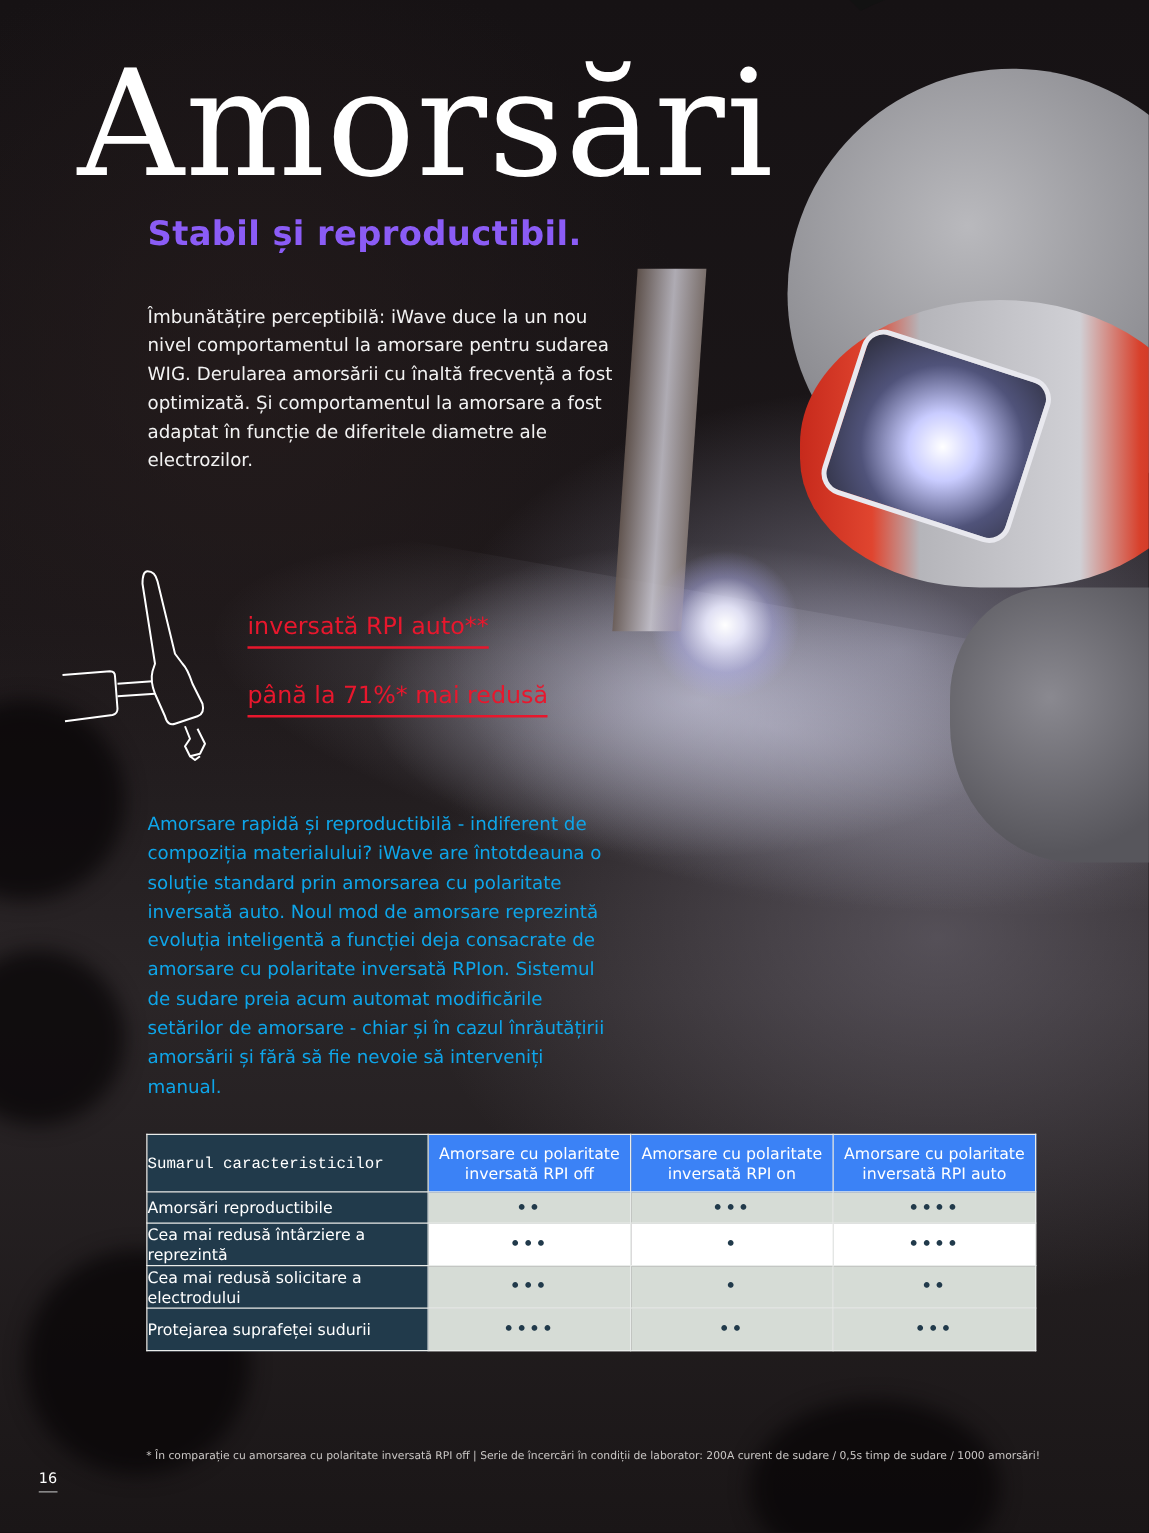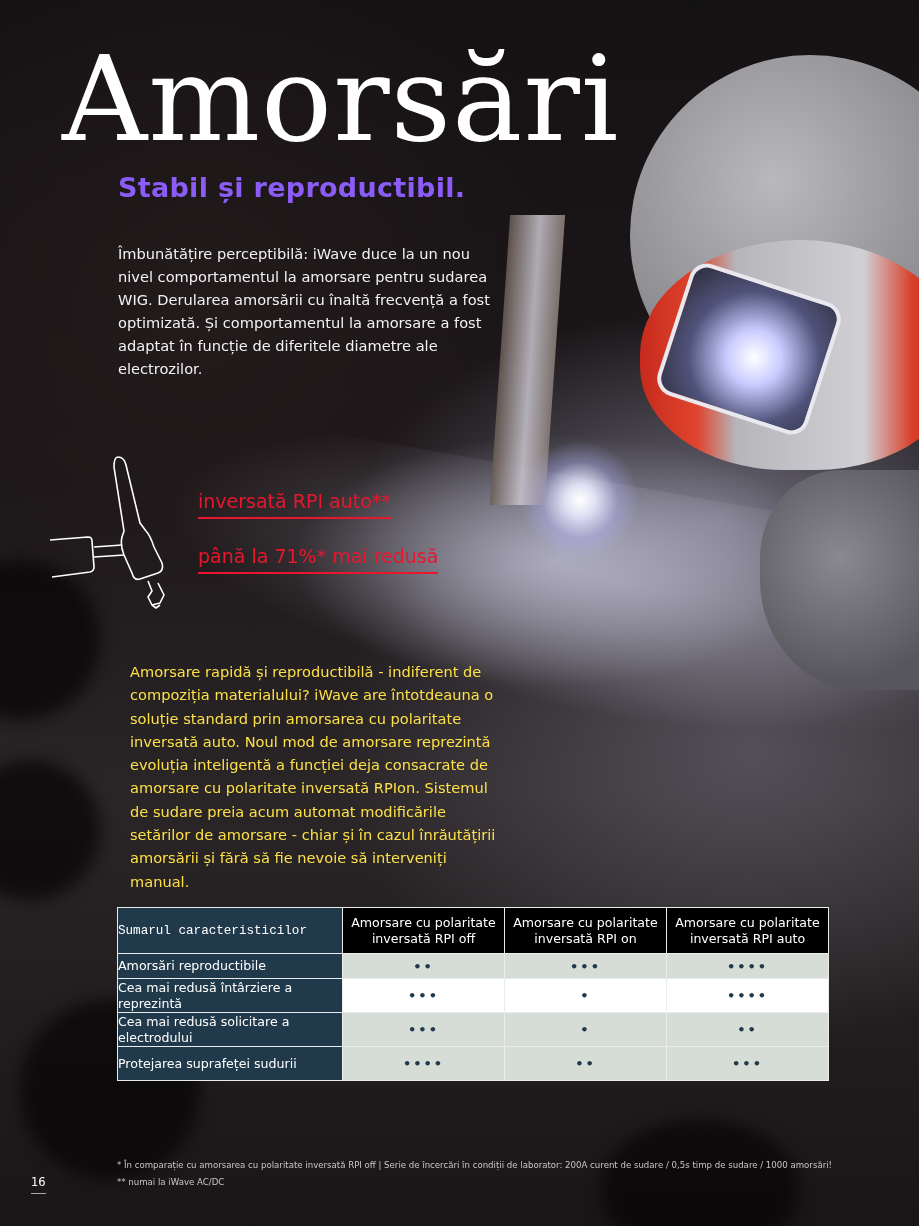--- a/index.html
+++ b/index.html
@@ -73,35 +73,35 @@
     .icon-torch { position: absolute; left: 48px; top: 455px; width: 130px; height: 155px; }
     .highlight {
       position: absolute; left: 198px; top: 470px; width: 270px;
     }
     .highlight .hl-line {
       display: inline-block; color: #e8172d; font-size: 19px; line-height: 25px;
       border-bottom: 2px solid #e8172d; padding-bottom: 3px; margin-bottom: 6px; white-space: nowrap;
     }
     .body2 {
       position: absolute; left: 118px; top: 648px; width: 380px;
-      font-size: 14.6px; line-height: 23.3px; color: #fde047; margin: 12px;
+      font-size: 14.6px; line-height: 23.3px; color: #0ea5e9; margin: 0;
     }
 
     table.summary {
       position: absolute; left: 117px; top: 907px; width: 712px;
       border-collapse: collapse; font-size: 12.6px; table-layout: fixed;
     }
     table.summary th, table.summary td { border: 1px solid #e9ecea; padding: 0; }
     .col-feature { width: 225px; }
     th.h-feature {
       background: #213a4b; color: #ffffff; font-weight: normal; text-align: left;
       padding: 0 8px; height: 45px; font-family: Liberation Mono, monospace;
     }
     th.h-mode {
-      background: #000000; color: #ffffff; font-weight: normal; text-align: center; line-height: 16px;
+      background: #3b82f6; color: #ffffff; font-weight: normal; text-align: center; line-height: 16px;
       padding: 3px 4px;
     }
     td.feat {
       background: #213a4b; color: #ffffff; padding: 2px 8px; line-height: 15.5px; text-align: left;
     }
     td.val {
       background: #d6dcd6; color: #213a4b; text-align: center; font-size: 13px; letter-spacing: 2px; font-weight: bold;
     }
     tr.row-white td.val { background: #ffffff; }
     tr.r1 td { height: 24px; }
@@ -193,16 +193,15 @@
       <td class="feat">Protejarea suprafeței sudurii</td>
       <td class="val">••••</td>
       <td class="val">••</td>
       <td class="val">•••</td>
     </tr>
   </tbody>
 </table>
 
 <div class="footnotes">
   <div>* În comparație cu amorsarea cu polaritate inversată RPI off | Serie de încercări în condiții de laborator: 200A curent de sudare / 0,5s timp de sudare / 1000 amorsări!</div>
-  <div>** numai la iWave AC/DC</div>
 </div>
 
 <div class="page-num">16</div>
 
 </body></html>

